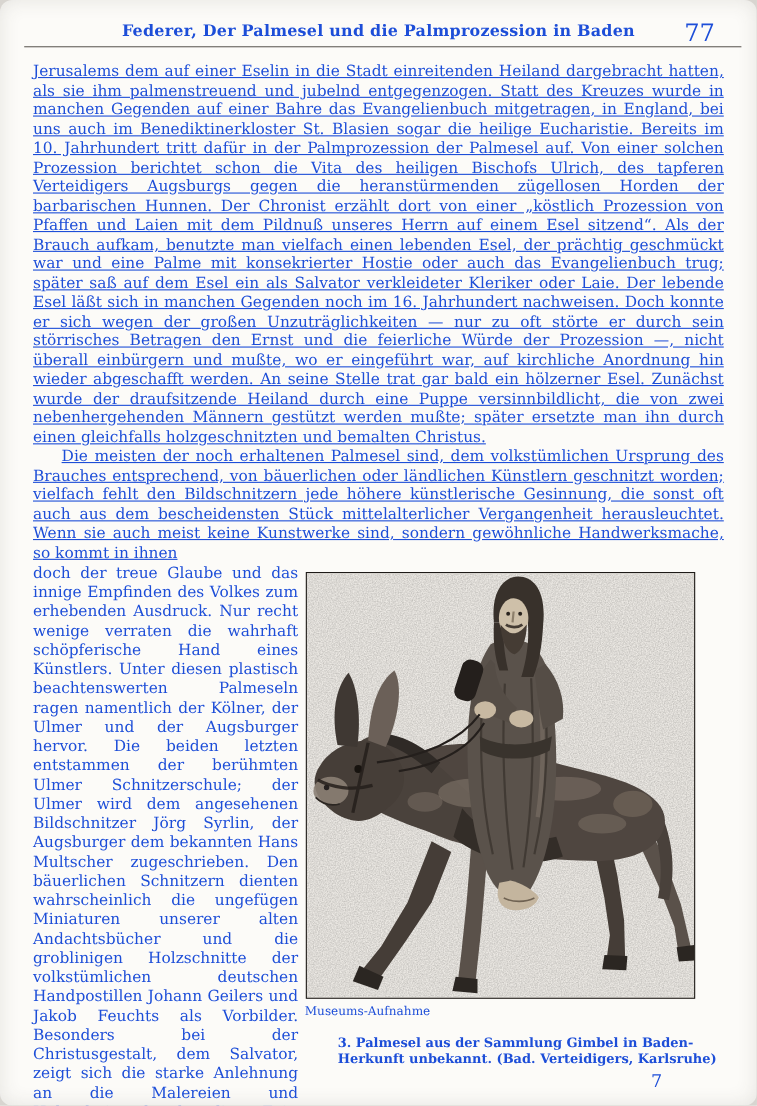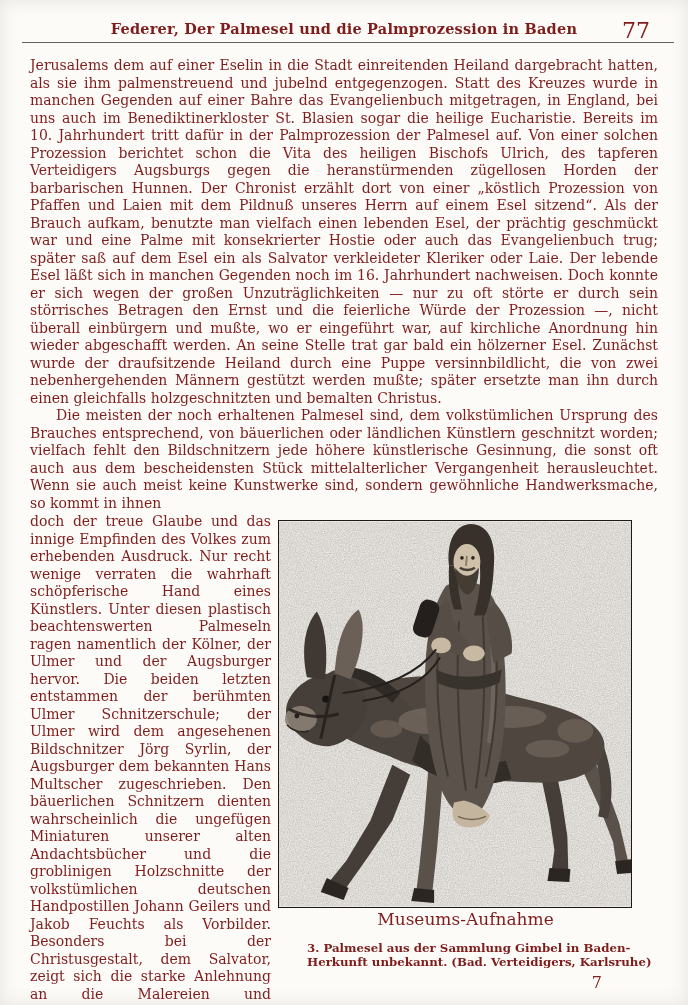--- a/index.html
+++ b/index.html
@@ -1,24 +1,25 @@
 <!DOCTYPE html>
 <html><head>
 <meta charset="utf-8">
 <style>
   html,body{margin:0;padding:0;background:#d8d5d0;}
   .page{
     position:relative;
     width:688px;height:1005px;
     margin:0 auto;
     background:#fcfbf8;
-    color:#7f1d1d;
+    color:#1d4ed8;
     font-family:"DejaVu Serif","Liberation Serif",serif;
     overflow:hidden;
     box-shadow:inset 0 0 18px rgba(60,55,50,.12);
+    border-radius:11px;
   }
   .running-head{
     position:absolute;top:20px;left:0;right:0;
     text-align:center;
     font-size:14.5px;font-weight:bold;
     letter-spacing:.2px;
   }
   .folio-top{
     position:absolute;top:18px;right:38px;
     font-size:22px;
@@ -26,43 +27,43 @@
   .head-rule{
     position:absolute;top:42px;left:22px;width:652px;height:1px;
     background:#4a453f;opacity:.85;
   }
   .body-text{
     position:absolute;top:57px;left:30px;width:628px;
     font-size:14px;line-height:17.5px;
     text-align:justify;
     -webkit-hyphens:auto;hyphens:auto;
   }
-  .para{margin:0;}
+  .para{margin:0;text-decoration:underline;}
   .para.indent{text-indent:26px;}
   .wrap-row{display:flex;margin-top:1px;}
   .left-col{
     width:241px;flex:0 0 241px;
     text-align:justify;
     padding-top:0;
   }
   .figure{
     flex:1 1 auto;
     margin-top:7px;
     padding-left:6px;
   }
   .photo{
     width:352px;height:386px;
     margin-left:1px;
     border:1px solid #1d1a17;
     background:#eae7e2;
   }
   .photo svg{display:block;width:100%;height:100%;}
   .credit{
-    text-align:center;
-    font-size:17px;
+    text-align:left;
+    font-size:11px;
     margin-top:3px;
     padding-right:4px;
   }
   .caption{
     font-size:11.8px;font-weight:bold;
     line-height:14px;
     margin-top:12px;
     padding-left:30px;
   }
   .folio-bottom{

